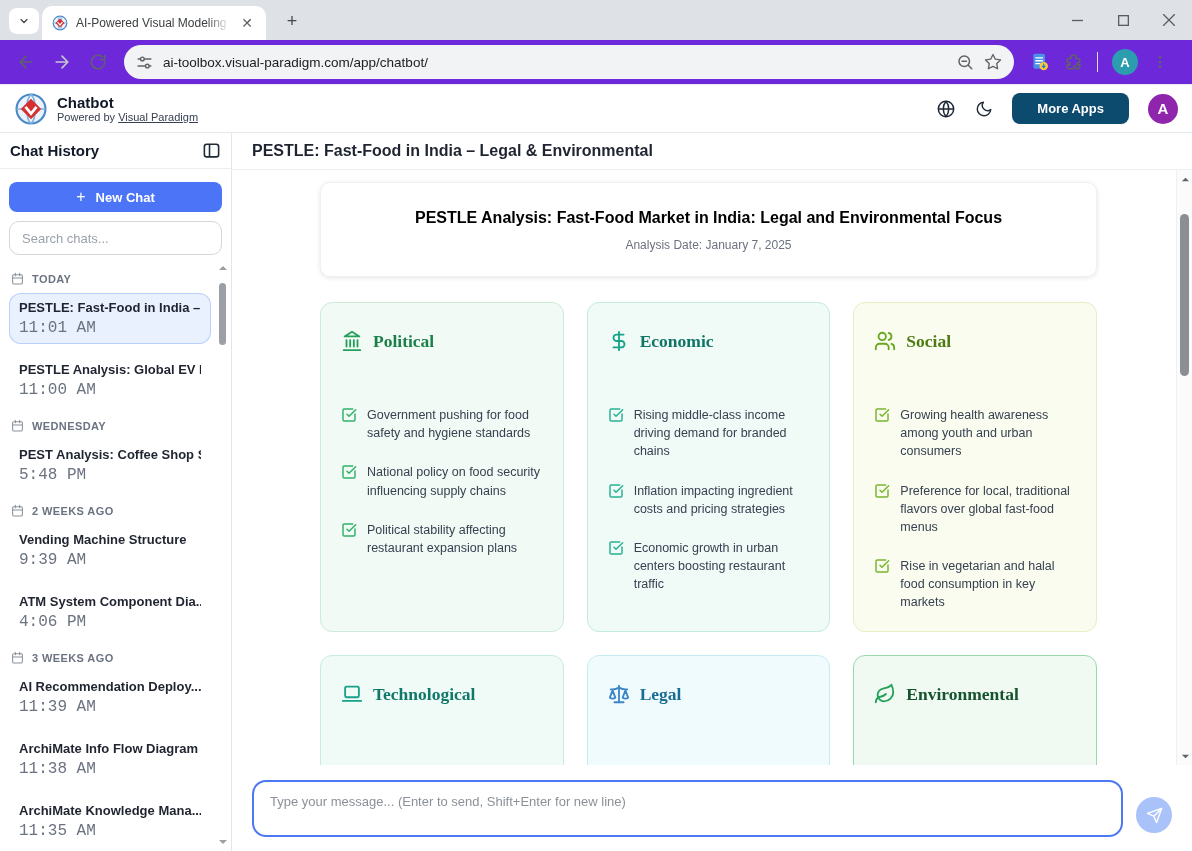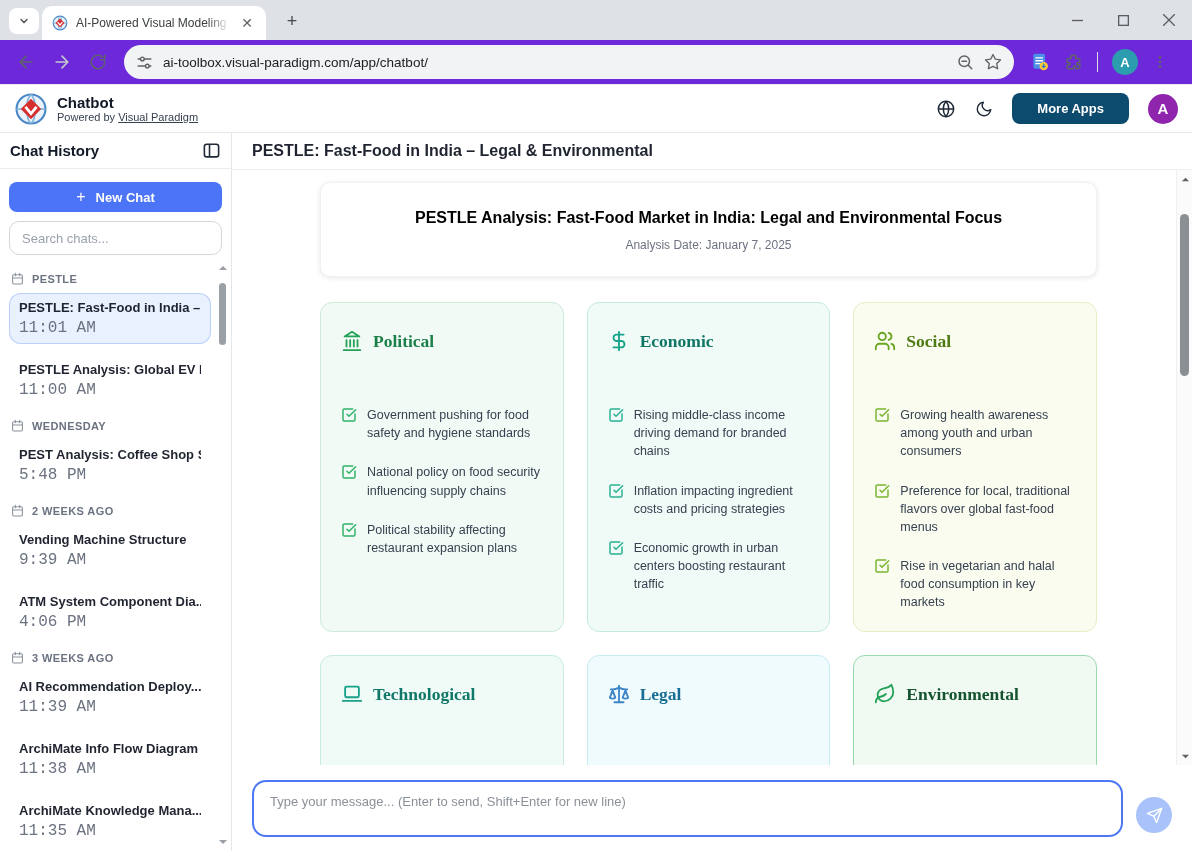--- a/index.html
+++ b/index.html
@@ -265,21 +265,21 @@
     </div>
     <div class="sb-list">
       <div id="sb-groups">
           <div class="sb-group-header">
             <span>
               <svg width="13" height="13" viewBox="0 0 24 24" fill="none" stroke="#8b929c" stroke-width="2" stroke-linecap="round">
                 <rect x="3" y="5" width="18" height="17" rx="2"></rect>
                 <path d="M16 2.5V7M8 2.5V7M3 11h18"></path>
               </svg>
             </span>
-            <span>PESTLE</span>
+            <span>TODAY</span>
           </div>
           <div class="sb-item active">
             <div class="sb-item-title">PESTLE: Fast-Food in India – ...</div>
             <div class="sb-item-time">11:01 AM</div>
           </div>
           <div class="sb-item">
             <div class="sb-item-title">PESTLE Analysis: Global EV In...</div>
             <div class="sb-item-time">11:00 AM</div>
           </div>
           <div class="sb-group-header">

